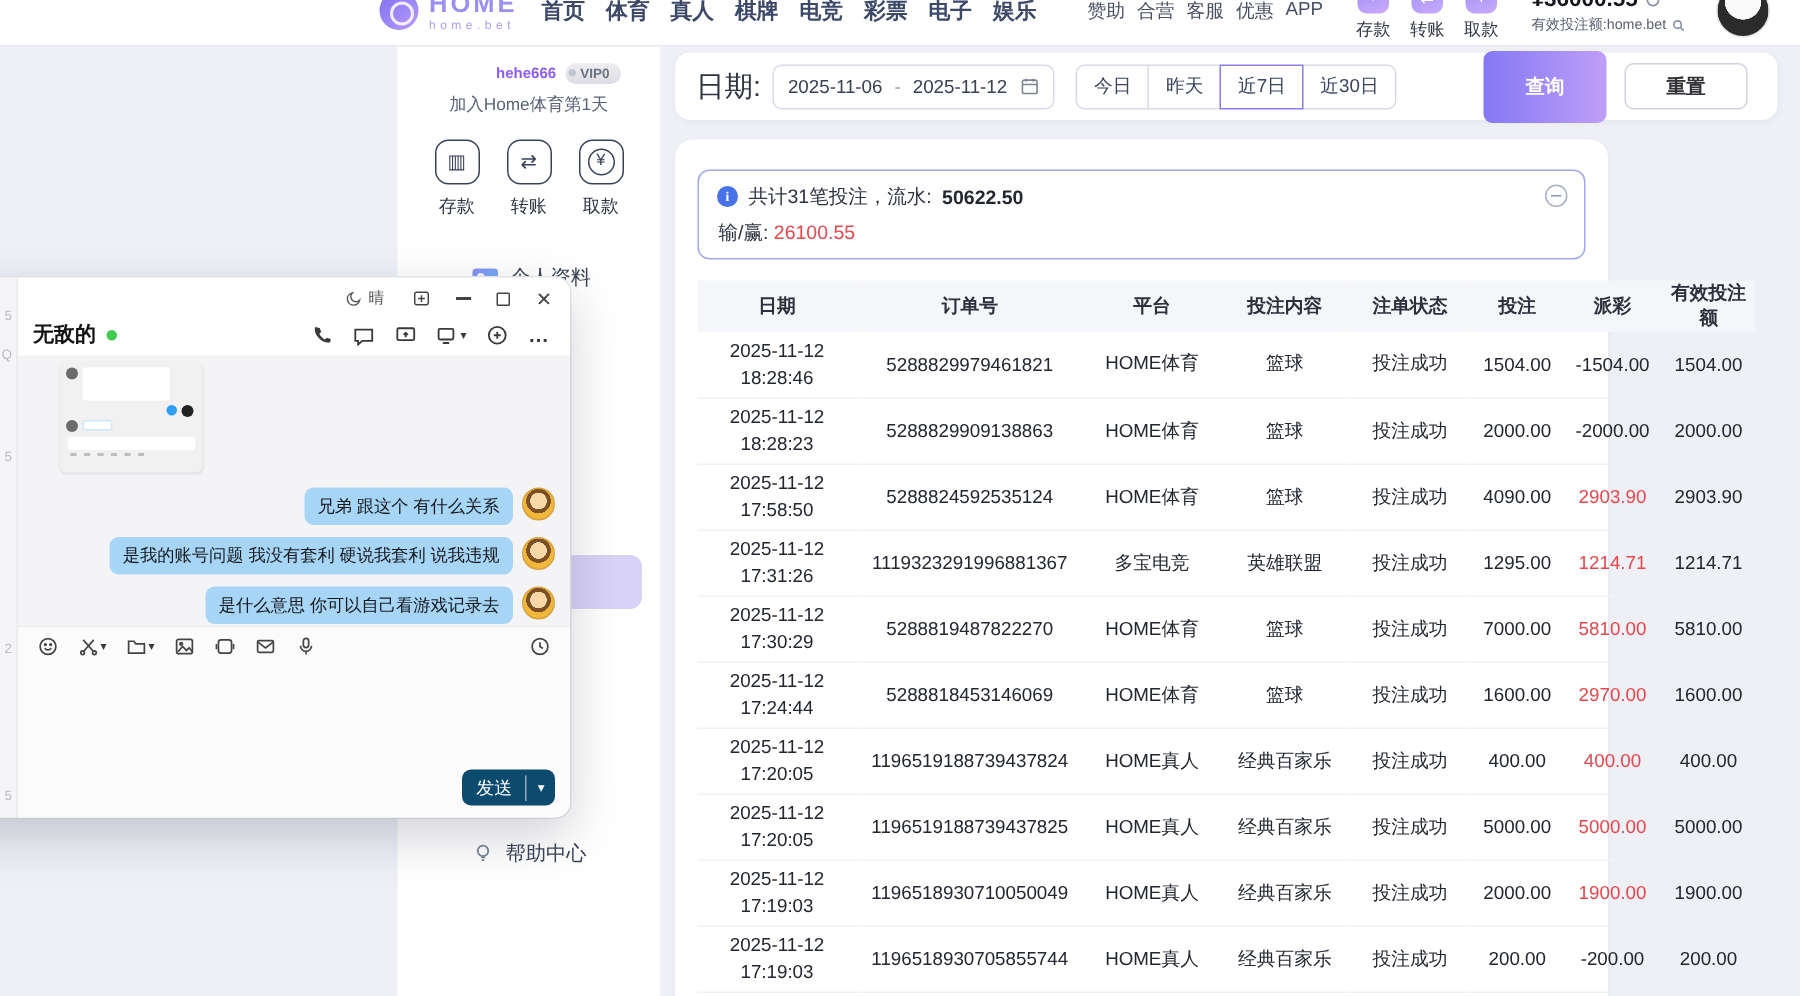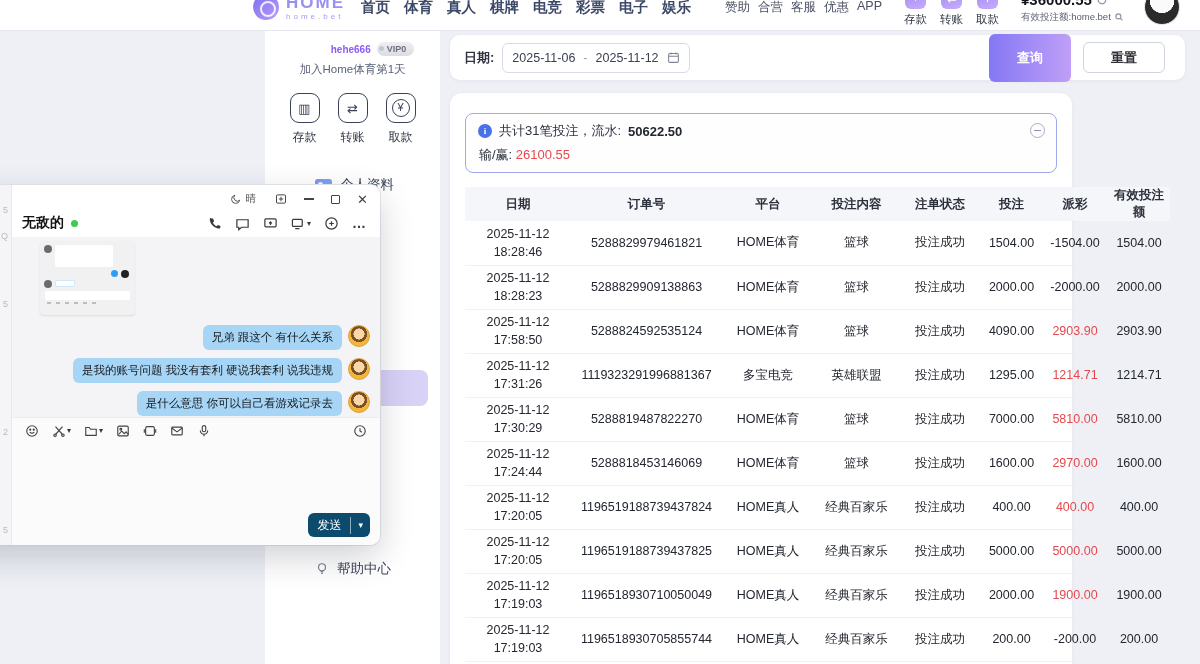--- a/index.html
+++ b/index.html
@@ -113,21 +113,21 @@
               justify-content:flex-end; padding:0 10px; }
   .send-btn { display:flex; align-items:center; height:24px; background:#0c4a6e; color:#fff;
               border-radius:6px; font-size:12px; cursor:pointer; }
   .send-label { padding:0 9px; border-right:1px solid rgba(255,255,255,.55); }
   .send-caret { padding:0 7px; font-size:9px; }
 
   
   .filter-card { position:absolute; left:450px; top:35px; width:735px; height:45px; background:#fff;
                  border-radius:10px; box-shadow:0 1px 4px rgba(30,40,90,.05);
                  display:flex; align-items:center; padding:0 20px 0 14px; z-index:4; }
-  .date-label { font-size:13px; color:#2e3340;font-weight:bold; }
+  .date-label { font-size:19px; color:#2e3340; }
   .date-input { margin-left:8px; width:188px; height:30px; border:1px solid #d8dbe5; border-radius:6px;
                 display:flex; align-items:center; padding:0 9px; gap:8px; font-size:12.5px; color:#3a4152;
                 cursor:pointer; background:#fff; }
   .date-sep { color:#9aa0ae; }
   .date-input .cal { margin-left:auto; color:#7d8494; }
   .range-group { display:flex; margin-left:14px; }
   .range-btn { height:30px; padding:0 11px; background:#fff; border:1px solid #d8dbe5; margin-left:-1px;
                font-size:12.5px; color:#3b455f; display:flex; align-items:center; cursor:pointer; }
   .range-btn:first-child { border-radius:6px 0 0 6px; margin-left:0; }
   .range-btn:last-child { border-radius:0 6px 6px 0; }
@@ -447,20 +447,26 @@
     <span>2025-11-06</span>
     <span class="date-sep">-</span>
     <span>2025-11-12</span>
     <span class="cal">
       <svg width="13" height="13" viewBox="0 0 16 16" fill="none" stroke="currentColor" stroke-width="1.3">
           <rect x="2" y="3" width="12" height="11" rx="1.5"></rect>
           <path d="M2 6.5h12M5 1.8v2.6M11 1.8v2.6"></path>
         </svg>
     </span>
   </div>
+  <div class="range-group">
+      <span class="range-btn">今日</span>
+      <span class="range-btn">昨天</span>
+      <span class="range-btn active">近7日</span>
+      <span class="range-btn">近30日</span>
+    </div>
   <div class="f-spacer"></div>
   <button class="query-btn">查询</button>
   <button class="reset-btn">重置</button>
 </div>
 
 <div class="content-card">
   <div class="summary-box">
     <div class="sum-line1">
       <span class="info-ic"></span>
       <span>共计31笔投注，流水:</span>

